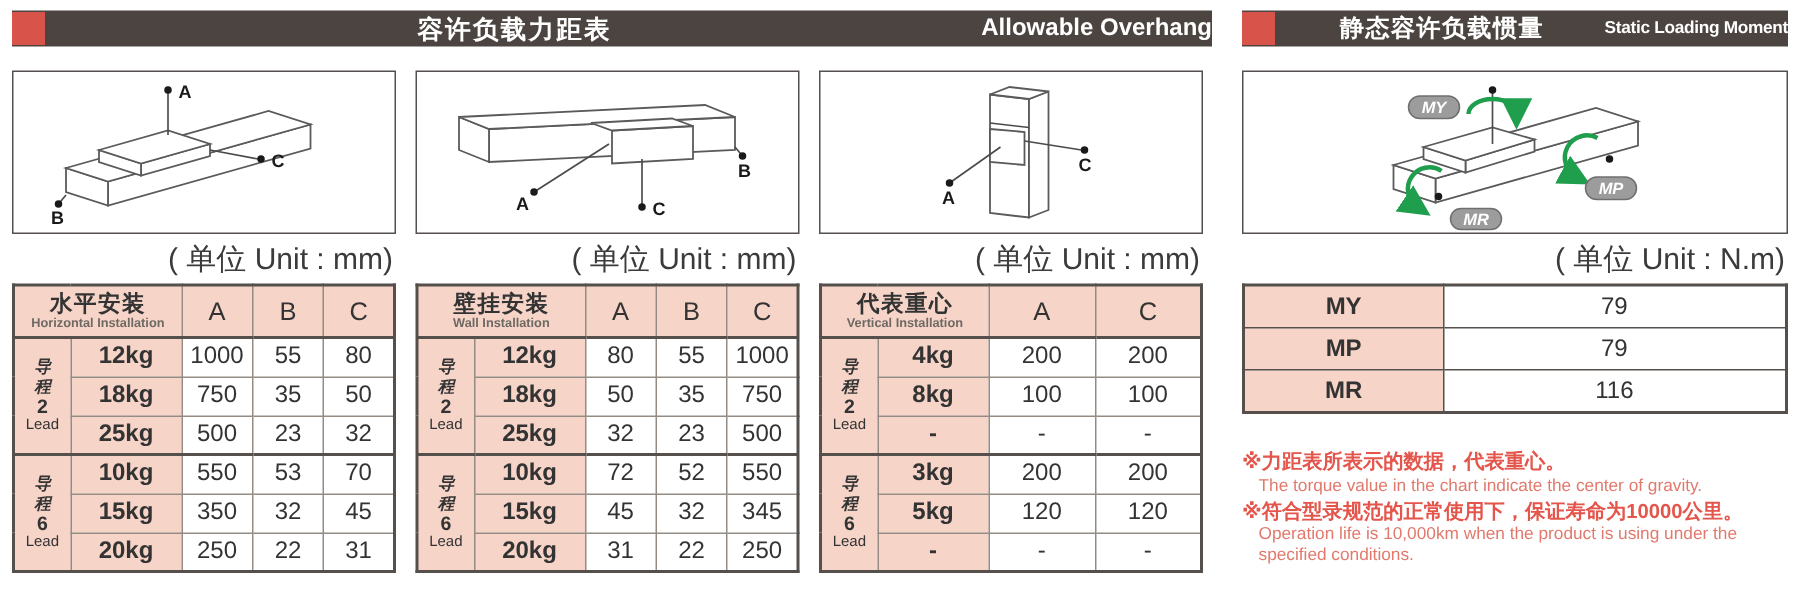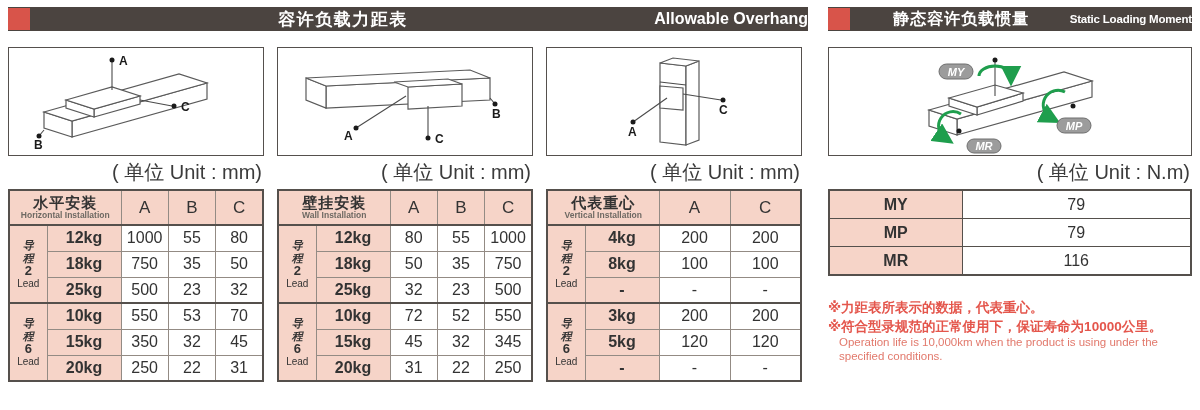--- a/index.html
+++ b/index.html
@@ -404,19 +404,20 @@
       <tr>
         <td class="pink mlabel">MR</td>
         <td>116</td>
       </tr>
     </tbody>
   </table>
 
   <div class="notes">
     <div class="note">
       <div class="note-zh">※力距表所表示的数据，代表重心。</div>
+      <div class="note-en">The torque value in the chart indicate the center of gravity.</div>
     </div>
     <div class="note">
       <div class="note-zh">※符合型录规范的正常使用下，保证寿命为10000公里。</div>
       <div class="note-en">Operation life is 10,000km when the product is using under the specified conditions.</div>
     </div>
   </div>
 </div>
 
 </body></html>

